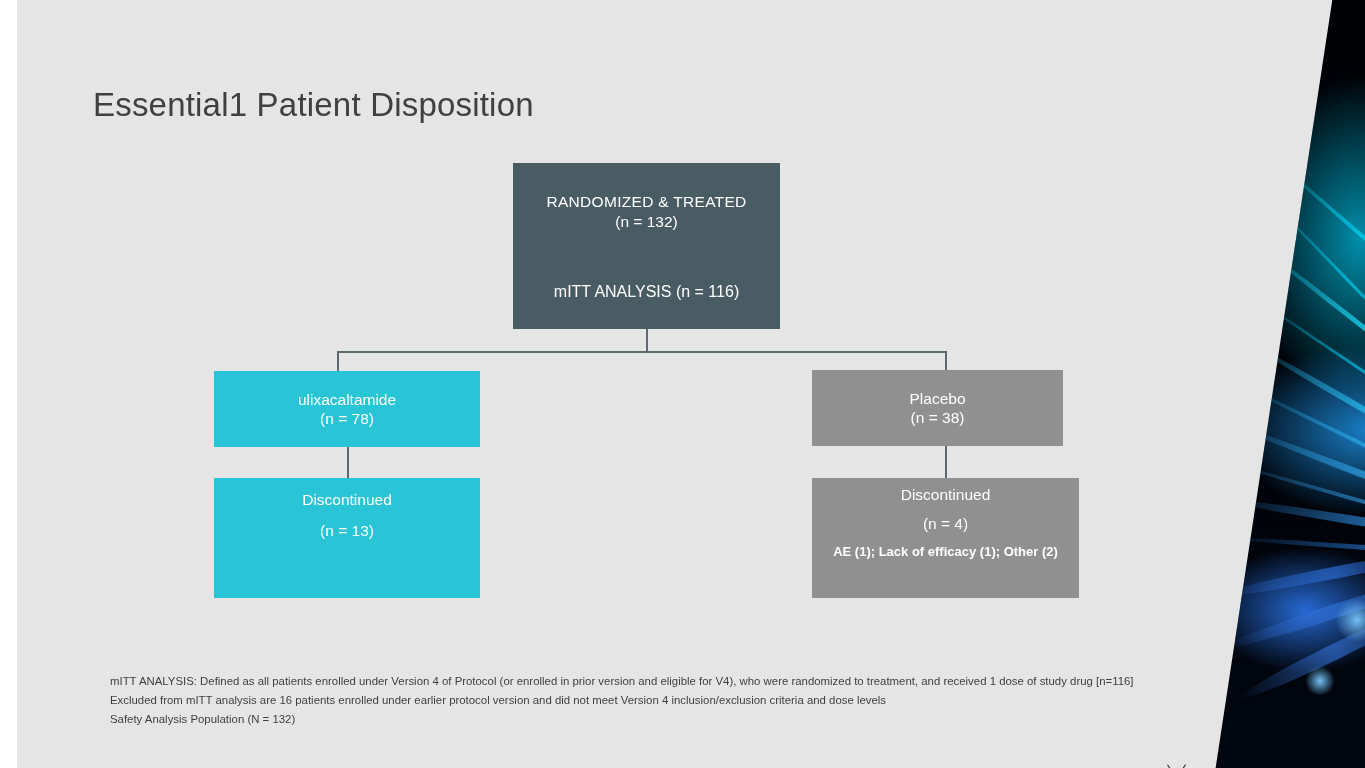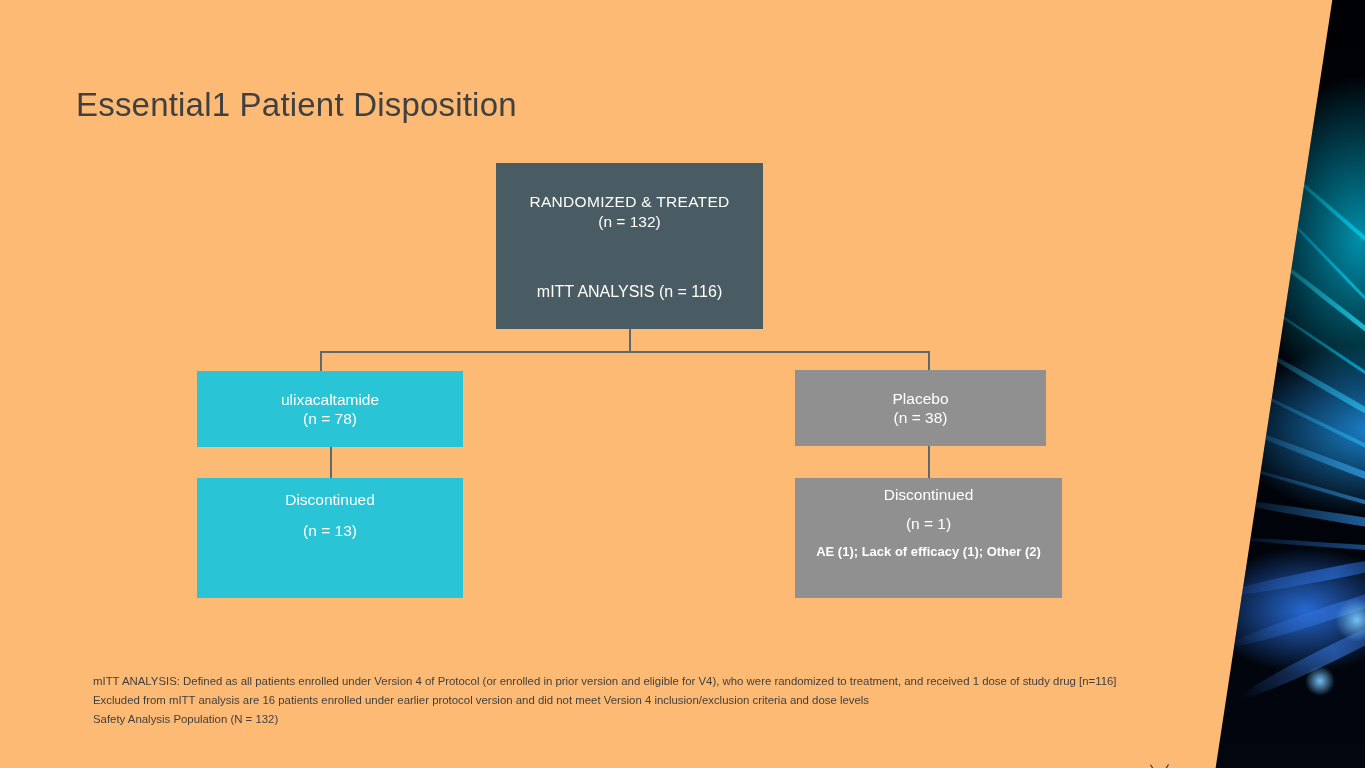--- a/index.html
+++ b/index.html
@@ -13,21 +13,22 @@
     position: relative;
     overflow: hidden;
     font-family: "Liberation Sans", sans-serif;
     color: #3f3f3f;
   }
 
   
   .slide {
     position: absolute;
     inset: 0;
-    background: #fdba74;
+    background: #e5e5e5;
+    margin-left: 17px;
   }
 
   
   .deco-band {
     position: absolute;
     top: 0;
     right: 0;
     width: 180px;
     height: 768px;
     overflow: hidden;
@@ -265,21 +266,21 @@
     <span class="ln l2">(n = 38)</span>
   </div>
 
   <div class="node node-ulix-disc">
     <span class="ln l1">Discontinued</span>
     <span class="ln l2">(n = 13)</span>
   </div>
 
   <div class="node node-placebo-disc">
     <span class="ln l1">Discontinued</span>
-    <span class="ln l2">(n = 1)</span>
+    <span class="ln l2">(n = 4)</span>
     <span class="ln l3">AE (1);  Lack of efficacy (1); Other (2)</span>
   </div>
 
   <div class="footnotes">
     <div class="fn">mITT ANALYSIS: Defined as all patients enrolled under Version 4 of Protocol (or enrolled in prior version and eligible for V4), who were randomized to treatment, and received 1 dose of study drug [n=116]</div>
     <div class="fn">Excluded from mITT analysis are 16 patients enrolled under earlier protocol version and did not meet Version 4 inclusion/exclusion criteria and dose levels</div>
     <div class="fn">Safety Analysis Population (N = 132)</div>
   </div>
 
   <div class="logo">

